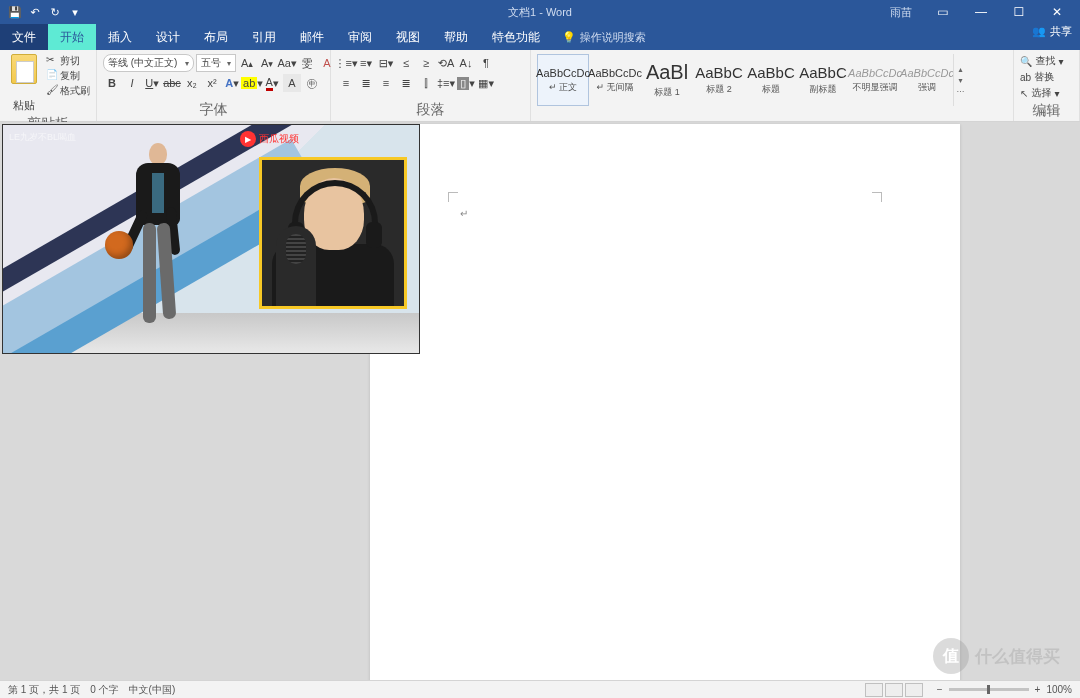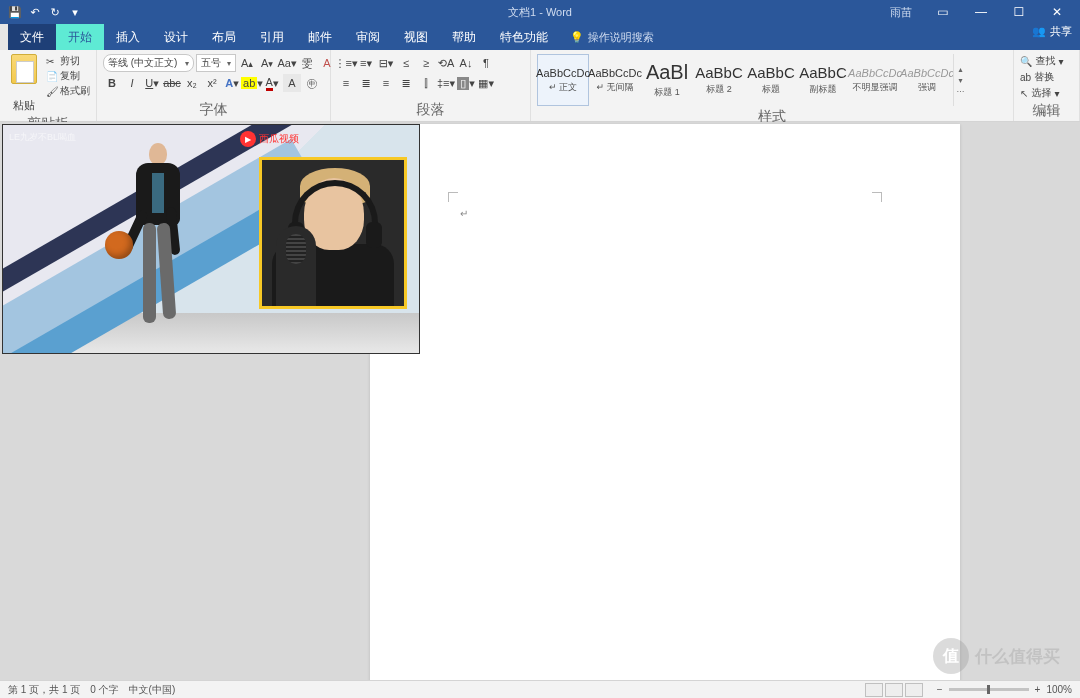--- a/index.html
+++ b/index.html
@@ -5,37 +5,37 @@
 * { margin:0; padding:0; box-sizing:border-box; font-family:"Microsoft YaHei","Segoe UI",sans-serif; }
 body { width:1080px; height:698px; background:#e6e6e6; overflow:hidden; position:relative; }
 .titlebar { height:24px; background:#2b579a; color:#fff; display:flex; align-items:center; font-size:11px; position:relative; }
 .qa { display:flex; align-items:center; gap:6px; padding:0 8px; }
 .qa .ic { width:14px; height:14px; display:flex; align-items:center; justify-content:center; font-size:11px; color:#fff; }
 .title-center { position:absolute; left:50%; transform:translateX(-50%); color:#d0dcf0; }
 .title-right { position:absolute; right:6px; display:flex; align-items:center; gap:4px; }
 .title-right .user { font-size:11px; color:#d0dcf0; margin-right:10px; }
 .winbtn { width:34px; height:24px; display:flex; align-items:center; justify-content:center; color:#fff; font-size:12px; }
 
-.tabs { height:26px; background:#2b579a; display:flex; align-items:stretch; color:#fff; font-size:12px; position:relative;margin-left:8px; }
+.tabs { height:26px; background:#2b579a; display:flex; align-items:stretch; color:#fff; font-size:12px; position:relative; }
 .tab { padding:0 12px; display:flex; align-items:center; cursor:pointer; }
 .tab.file { background:#1e3f77; }
 .tab.active { background:#5eead4; color:#2b579a; }
 .tell { display:flex; align-items:center; gap:4px; padding:0 10px; color:#d0dcf0; font-size:11px; }
 .share { position:absolute; right:8px; display:flex; align-items:center; gap:4px; font-size:11px; }
 
 .ribbon { height:72px; background:#f3f3f3; border-bottom:1px solid #d4d4d4; display:flex; font-size:11px; color:#444; }
 .group { border-right:1px solid #e0e0e0; padding:4px 6px 0; display:flex; flex-direction:column; position:relative; }
 .group .body { flex:1; display:flex; align-items:flex-start; }
 .group .label { text-align:center; font-size:14px; color:#666; padding:2px 0; position:relative; }
 
 .paste-big { width:36px; display:flex; flex-direction:column; align-items:center; gap:14px; }
 .paste-big .glyph { width:26px; height:30px; background:linear-gradient(#f9d978,#f3c94e); border:1px solid #d0ad3a; border-radius:2px; position:relative; }
 .paste-big .glyph::after { content:""; position:absolute; left:4px; top:6px; width:16px; height:20px; background:#fff; border:1px solid #ccc; }
 .mini-stack { display:flex; flex-direction:column; gap:1px; margin-left:4px; font-size:10px; }
-.mini-stack div { display:flex; align-items:flex-end; gap:2px; }
+.mini-stack div { display:flex; align-items:flex-start; gap:2px; }
 .scissors, .copy-ic, .brush { width:12px; height:12px; display:inline-block; }
 .scissors::before { content:"✂"; font-size:10px; }
 .copy-ic::before { content:"📄"; font-size:10px; }
 .brush::before { content:"🖌"; font-size:10px; }
 
 .font-body { display:flex; flex-direction:column; gap:2px; }
 .row { display:flex; align-items:center; gap:2px; }
 .sel { height:18px; border:1px solid #c8c8c8; background:#fff; font-size:10px; display:flex; align-items:center; padding:0 4px; }
 .sel .dd { margin-left:auto; font-size:8px; color:#666; }
 .fname { width:91px;border-radius:8px; }
@@ -272,21 +272,20 @@
         <div class="style-item">
           <div class="style-prev grey">AaBbCcDc</div>
           <div class="style-name">强调</div>
         </div>
         <div class="styles-more">
           <div>▴</div>
           <div>▾</div>
           <div>⋯</div>
         </div>
       </div>
-    <div class="label">样式</div>
   </div>
 
   <div class="group" style="width:66px">
     <div class="body edit-body">
       <div><span>🔍</span><span>查找</span>▾</div>
       <div>
           <span>ab</span>
           <span>替换</span>
         </div>
       <div><span>↖</span><span>选择</span>▾</div>

